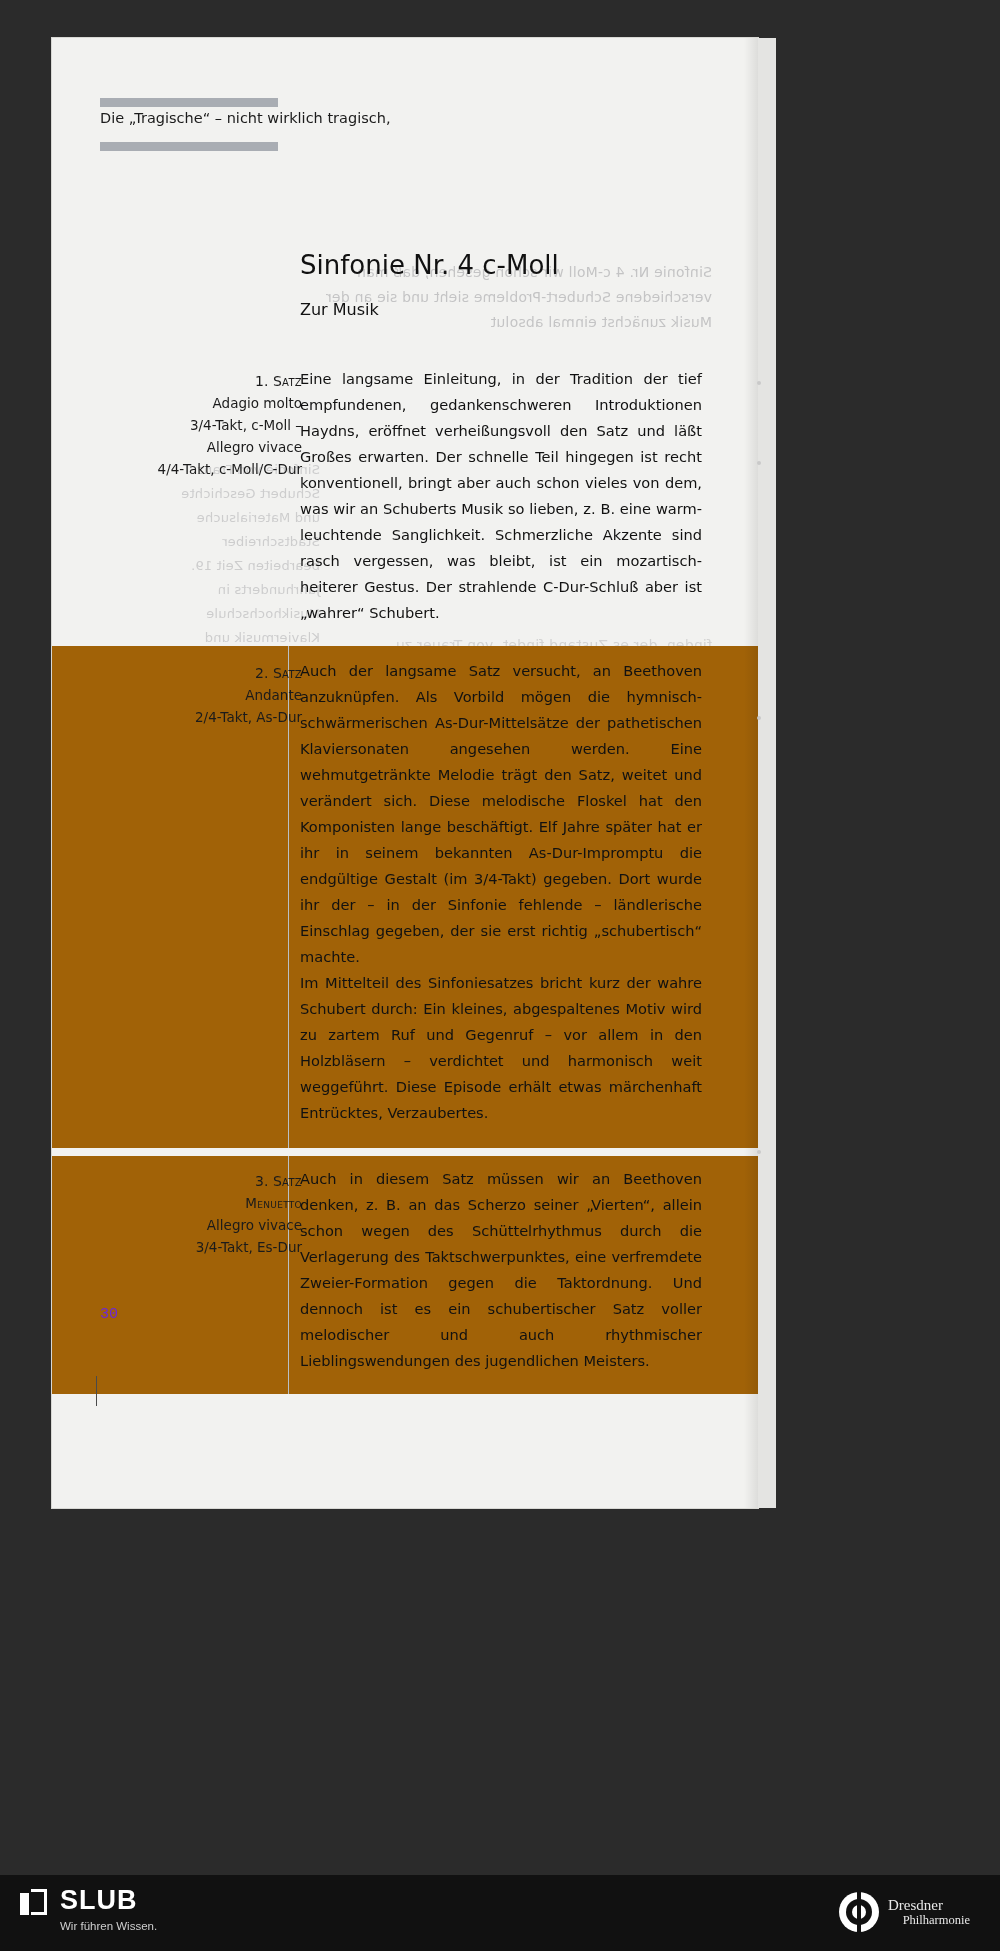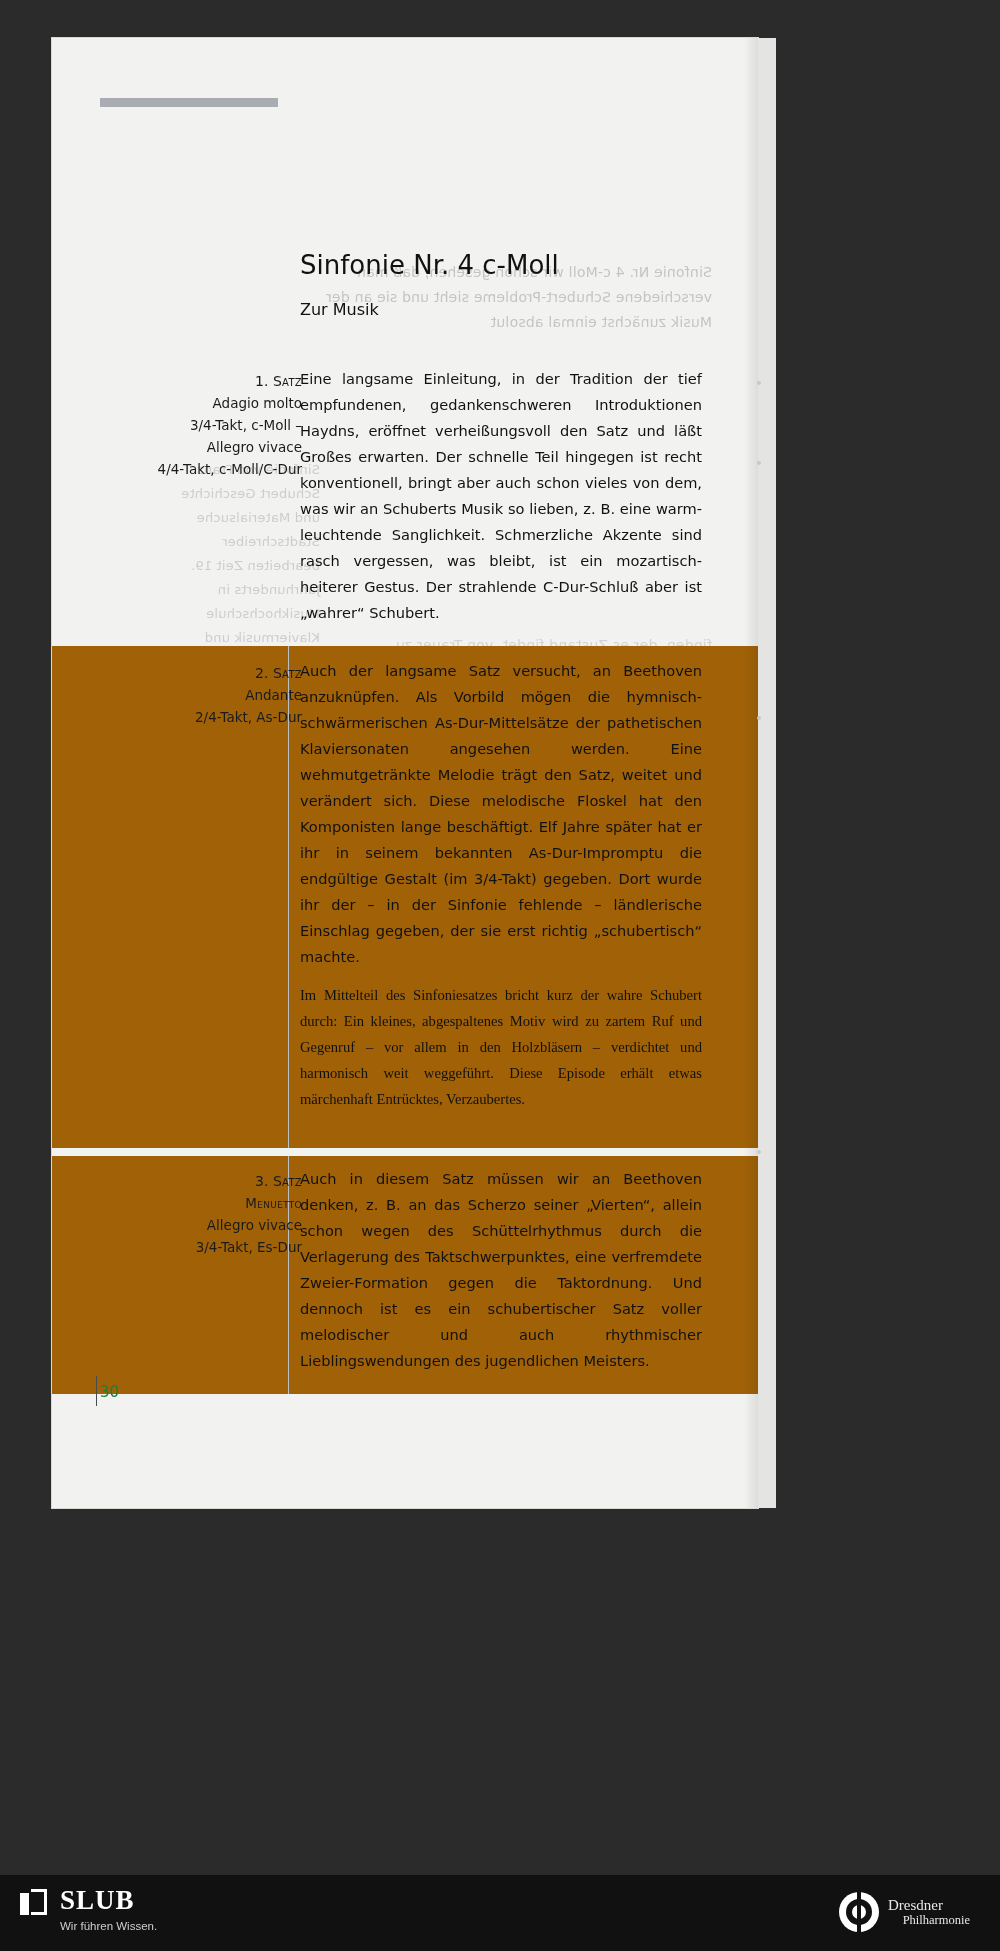--- a/index.html
+++ b/index.html
@@ -150,37 +150,38 @@
   .body {
     position: absolute;
     left: 248px;
     width: 402px;
     font-size: 14.6px;
     line-height: 26px;
     color: #111;
     text-align: justify;
   }
   .body p { margin: 0; }
-  .body p + p { margin-top: 12px; font-family: Liberation Serif, serif; }
+  .body p + p { margin-top: 0; }
 
   
   .colrule {
     position: absolute;
     left: 236px;
     width: 1px;
     background: #b9c0c6;
   }
 
   
   #pagenum {
     position: absolute;
     left: 48px;
-    top: 1345px;
+    top: 1268px;
     font-size: 15px;
-    color: #15803d;
+    color: #6d28d9;
+    font-family: Liberation Mono, monospace;
   }
   #pagenum-rule {
     position: absolute;
     left: 44px;
     top: 1338px;
     width: 1px;
     height: 30px;
     background: #4a4a4a;
   }
 
@@ -214,21 +215,21 @@
     background: #ffffff;
   }
   #slub-text {
     position: absolute;
     left: 60px;
     top: 10px;
     color: #fff;
     font-size: 27px;
     font-weight: bold;
     letter-spacing: 1px;
-    font-family: Liberation Serif, serif;
+    font-family: Liberation Sans, sans-serif;
   }
   #slub-sub {
     position: absolute;
     left: 60px;
     top: 45px;
     color: #cfcfcf;
     font-size: 11.5px;
     font-family: "Liberation Sans", sans-serif;
   }
   #dp-logo {
@@ -262,20 +263,24 @@
 </head>
 <body>
 
 <div id="page">
 
   <div class="ghost" id="ghost-top">Sinfonie Nr. 4 c-Moll wir schon gesehen, daß man verschiedene Schubert-Probleme sieht und sie an der Musik zunächst einmal absolut</div>
   <div class="ghost" id="ghost-left">Sinfonie von Franz Schubert Geschichte und Materialsuche Stadtschreiber bearbeiten Zeit 19. Jahrhunderts in Musikhochschule Klaviermusik und Sonate Die Sonate</div>
   <div class="ghost" id="ghost-mid">finden, der es Zustand findet, von Trauer zu</div>
 
   <div class="header-block">
+    <div class="hdr-line">
+      <div class="hdr-bar"></div>
+      <div class="hdr-text">Die „Tragische“ – nicht wirklich tragisch,</div>
+    </div>
     <div class="hdr-line">
       <div class="hdr-bar"></div>
     </div>
   </div>
 
   <div id="title">Sinfonie Nr. 4 c-Moll</div>
   <div id="subtitle">Zur Musik</div>
 
   <div class="section" style="top:320px; height:288px;">
     <div class="meta" style="top:12px;">

